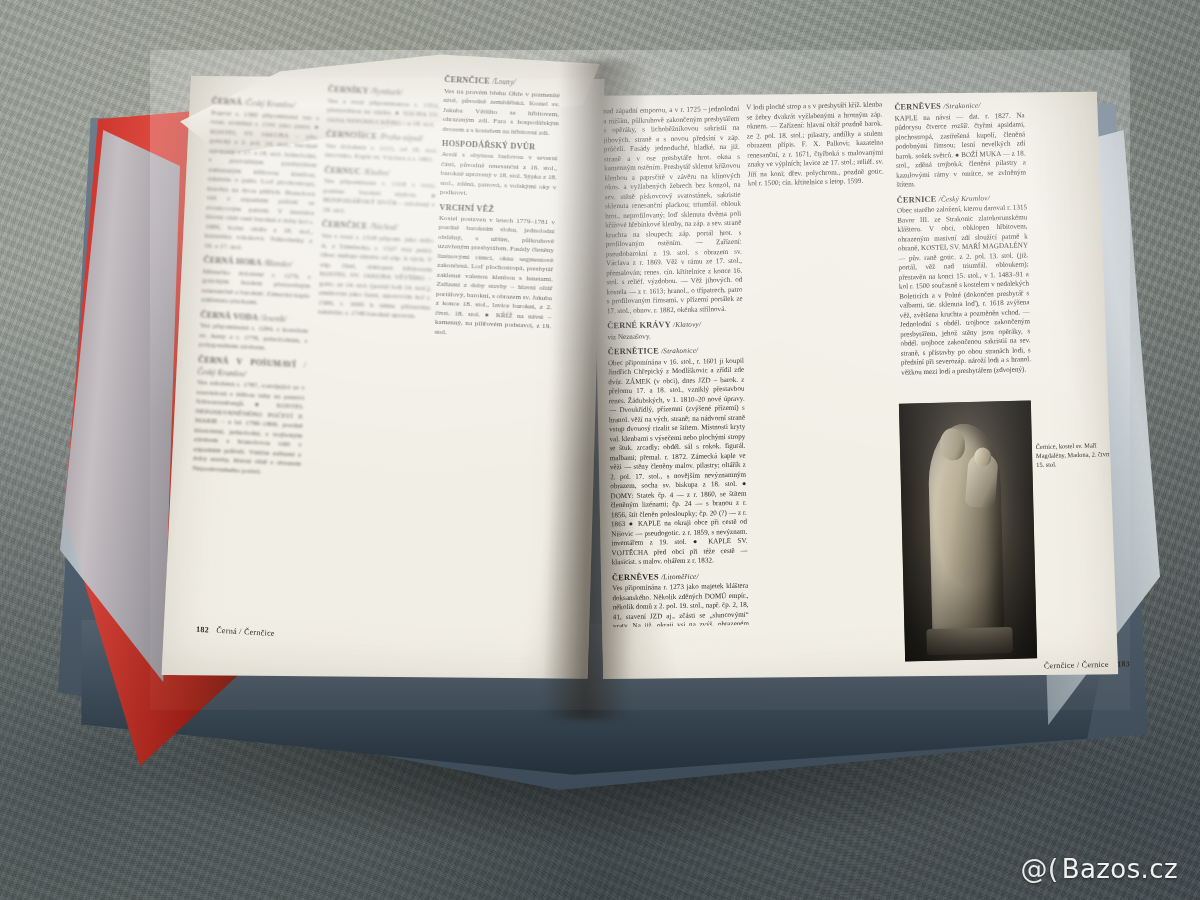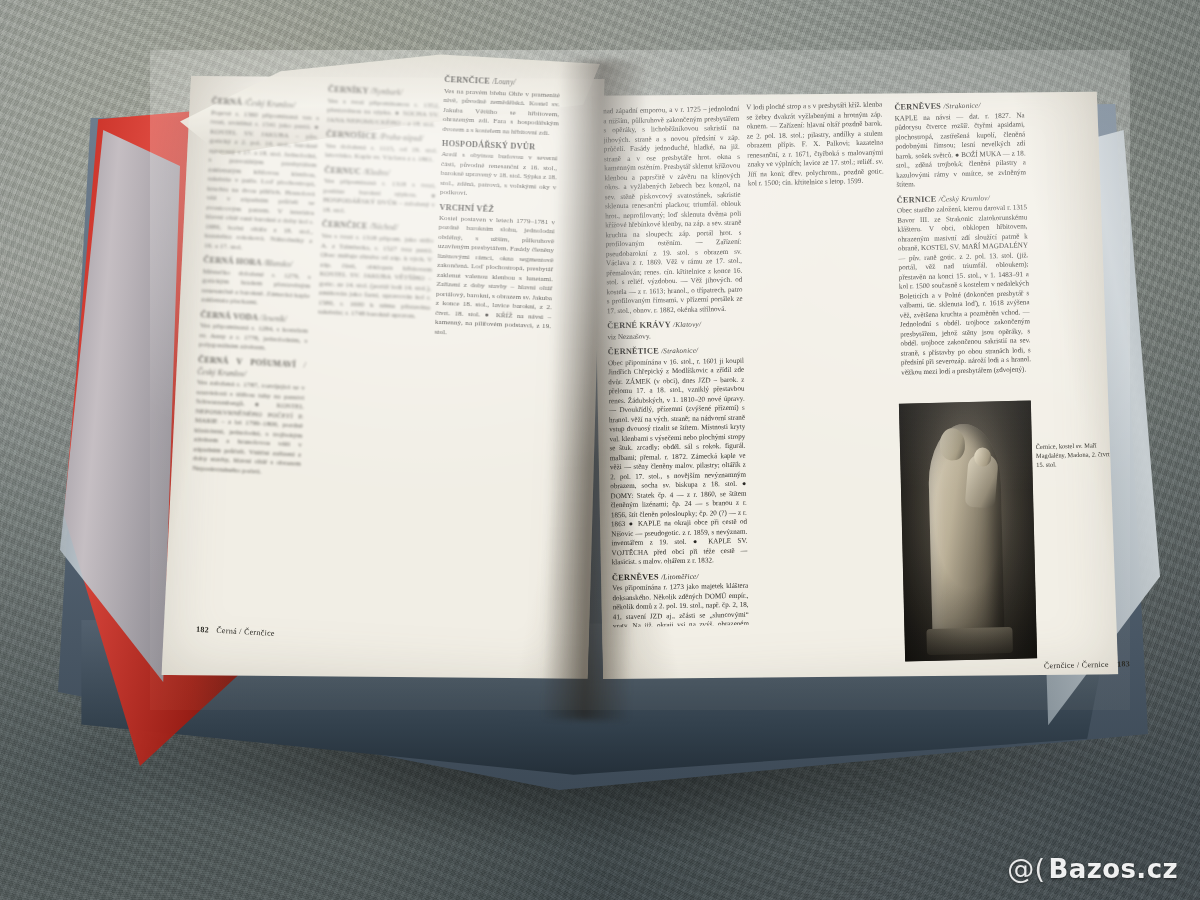--- a/index.html
+++ b/index.html
@@ -347,21 +347,21 @@
     letter-spacing: .4px;
     text-shadow: 0 1px 3px rgba(0,0,0,.55);
     display: flex;
     align-items: center;
     gap: 3px;
   }
   #watermark .at {
     font-size: 27px;
     opacity: .95;
   }
-  #watermark .brand { font-weight: 700; }
+  #watermark .brand { font-weight: 400; }
 </style>
 </head>
 <body>
 
 <div id="scene">
 
   <div class="carpet"></div>
   <div class="carpet-mottle"></div>
   <div class="carpet-noise"></div>
   <div class="shadow-under"></div>

